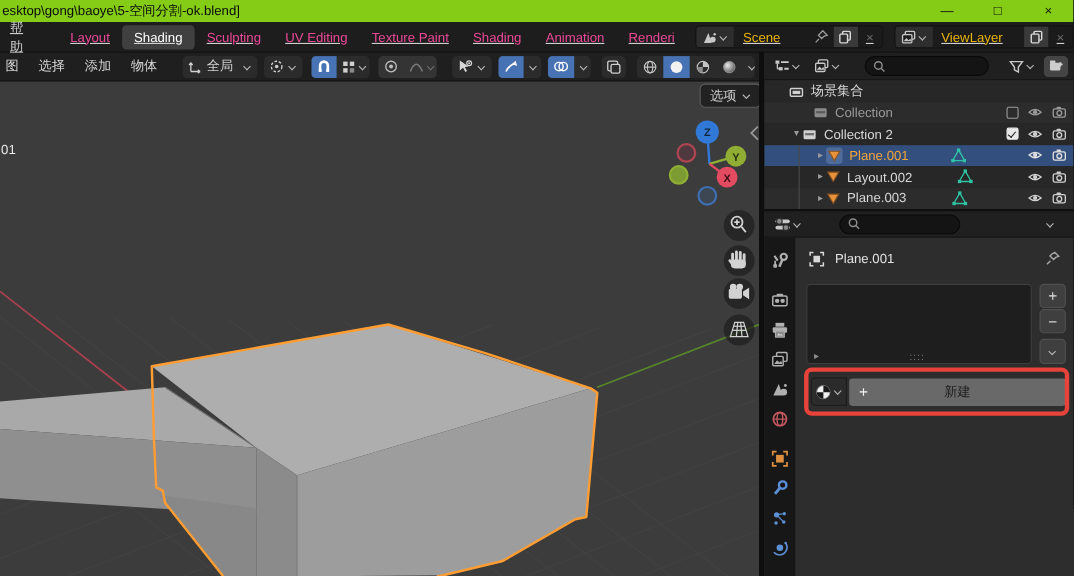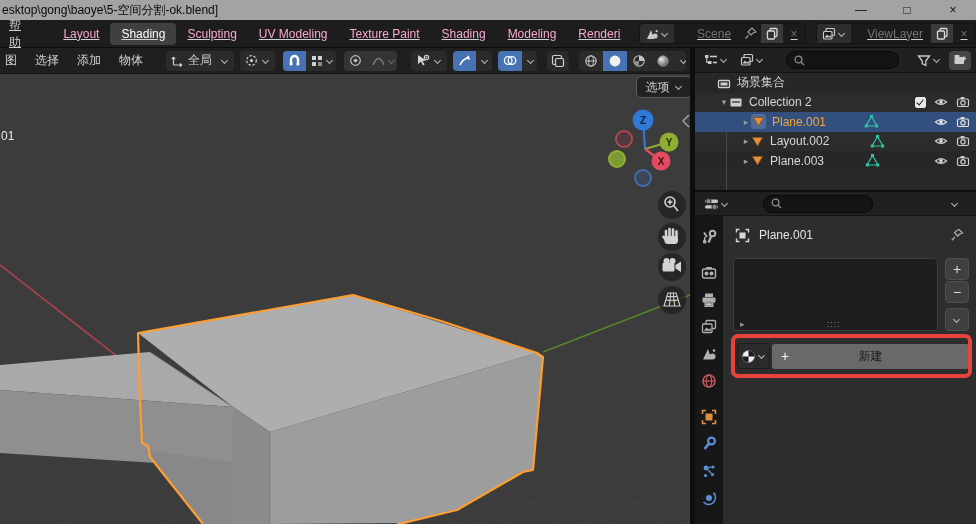--- a/index.html
+++ b/index.html
@@ -3,36 +3,36 @@
 <meta charset="utf-8">
 <style>
   * { margin:0; padding:0; box-sizing:border-box; }
   html,body { background:#111; }
   .screen{
     position:relative; width:976px; height:524px; overflow:hidden;
     font-family:"Liberation Sans","DejaVu Sans",sans-serif;
     background:#1d1d1d; font-size:12px; color:#d0d0d0;
   }
   
-  .titlebar{position:absolute;left:0;top:0;width:976px;height:20px;background:#a3a3a3;color:#0a0a0a;
+  .titlebar{position:absolute;left:0;top:0;width:976px;height:20px;background:#84cc16;color:#0a0a0a;
     display:flex;align-items:center;font-size:12px;}
   .titlebar .t-text{padding-left:2px;white-space:nowrap;}
   .win-controls{margin-left:auto;display:flex;height:100%;}
   .win-btn{width:46px;display:flex;align-items:center;justify-content:center;font-size:12px;color:#111;}
   
   .menubar{position:absolute;left:0;top:20px;width:976px;height:28px;background:#1d1d1d;
     display:flex;align-items:center;border-bottom:1px solid #0c0c0c;text-decoration:underline;}
   .mb-item{padding:4px 9px;color:#cfcfcf;}
   .tabs{display:flex;align-items:center;margin-left:14px;}
-  .tab{padding:4px 11px;color:#f9a8d4;border-radius:4px;white-space:nowrap;}
+  .tab{padding:4px 11px;color:#ec4899;border-radius:4px;white-space:nowrap;}
   .tab.active{background:#404040;color:#ffffff;}
   .id-widget{display:flex;align-items:center;height:21px;border-radius:4px;overflow:hidden;
     background:#1b1b1b;border:1px solid #141414;margin-left:8px;}
   .idw-iconbtn{display:flex;align-items:center;gap:2px;background:#2e2e2e;height:100%;padding:0 5px;}
-  .idw-text{padding:0 8px;color:#737373;flex:1;white-space:nowrap;text-align:right;}
+  .idw-text{padding:0 8px;color:#eab308;flex:1;white-space:nowrap;}
   .idw-btn{display:flex;align-items:center;justify-content:center;height:100%;width:22px;}
   .idw-btn.lit{background:#3a3a3a;}
   .idw-x{color:#6f6f6f;font-size:12px;}
   .scene-widget{width:196px;}
   .vl-widget{width:188px;margin-left:10px;}
   
   .chev{width:8px;height:8px;position:relative;display:inline-block;flex:none;}
   .chev::after{content:"";position:absolute;left:1px;top:1px;width:4px;height:4px;
     border-right:1.4px solid #b9b9b9;border-bottom:1.4px solid #b9b9b9;transform:rotate(45deg);}
   .chev.dim::after{border-color:#6e6e6e;}
@@ -121,24 +121,24 @@
       <span class="win-btn">×</span>
     </div>
   </div>
 
   <div class="menubar">
     <span class="mb-item">帮助</span>
     <div class="tabs">
       <span class="tab">Layout</span>
       <span class="tab active">Shading</span>
       <span class="tab">Sculpting</span>
-      <span class="tab">UV Modeling</span>
+      <span class="tab">UV Editing</span>
       <span class="tab">Texture Paint</span>
       <span class="tab">Shading</span>
-      <span class="tab">Modeling</span>
+      <span class="tab">Animation</span>
       <span class="tab">Renderi</span>
     </div>
     <div class="id-widget scene-widget">
       <span class="idw-iconbtn">
         <svg class="ic" width="14" height="14" viewBox="0 0 14 14">
             <path d="M2,12 L6,3 L9,12 Z" fill="#c8c8c8"></path>
             <circle cx="10" cy="9" r="2.6" fill="#c8c8c8"></circle>
             <circle cx="11.7" cy="4.2" r="1.1" fill="#c8c8c8"></circle>
           </svg>
         <span class="chev"></span>
@@ -477,20 +477,39 @@
     </div>
 
     <div class="ol-rows">
       <div class="ol-row" style="padding-left:22px;">
         <svg class="ic" width="14" height="14" viewBox="0 0 14 14">
             <rect x="1.5" y="4.5" width="11" height="7" rx="1" fill="none" stroke="#d0d0d0" stroke-width="1.3"></rect>
             <rect x="3.5" y="6.5" width="7" height="3" fill="#d0d0d0"></rect>
           </svg>
         <span class="lbl">场景集合</span>
       </div>
+      <div class="ol-row" style="padding-left:44px;">
+        <svg class="ic" width="14" height="14" viewBox="0 0 14 14">
+            <rect x="1.5" y="3.5" width="11" height="8" rx="1" fill="#8a8a8a"></rect>
+            <rect x="3" y="6" width="8" height="2" fill="#5a5a5a"></rect>
+          </svg>
+        <span class="lbl dim">Collection</span>
+        <span class="rt-icons">
+          <span class="cbx"></span>
+          <svg width="14" height="14" viewBox="0 0 14 14">
+              <path d="M1.5,7 Q7,2.2 12.5,7 Q7,11.8 1.5,7 Z" fill="none" stroke="#9a9a9a" stroke-width="1.2"></path>
+              <circle cx="7" cy="7" r="1.9" fill="#9a9a9a"></circle>
+            </svg>
+          <svg width="14" height="14" viewBox="0 0 14 14">
+              <rect x="1.5" y="4" width="11" height="7.5" rx="1.5" fill="none" stroke="#9a9a9a" stroke-width="1.2"></rect>
+              <rect x="4.5" y="2" width="4" height="2" rx="0.8" fill="#9a9a9a"></rect>
+              <circle cx="7" cy="7.8" r="2.2" fill="none" stroke="#9a9a9a" stroke-width="1.2"></circle>
+            </svg>
+        </span>
+      </div>
       <div class="ol-row" style="padding-left:24px;">
         <span class="tri">▾</span>
         <svg class="ic" width="14" height="14" viewBox="0 0 14 14">
             <rect x="1.5" y="3.5" width="11" height="8" rx="1" fill="#d0d0d0"></rect>
             <rect x="3" y="6" width="8" height="2" fill="#6a6a6a"></rect>
           </svg>
         <span class="lbl">Collection 2</span>
         <span class="rt-icons">
           <span class="cbx checked"></span>
           <svg width="14" height="14" viewBox="0 0 14 14">

